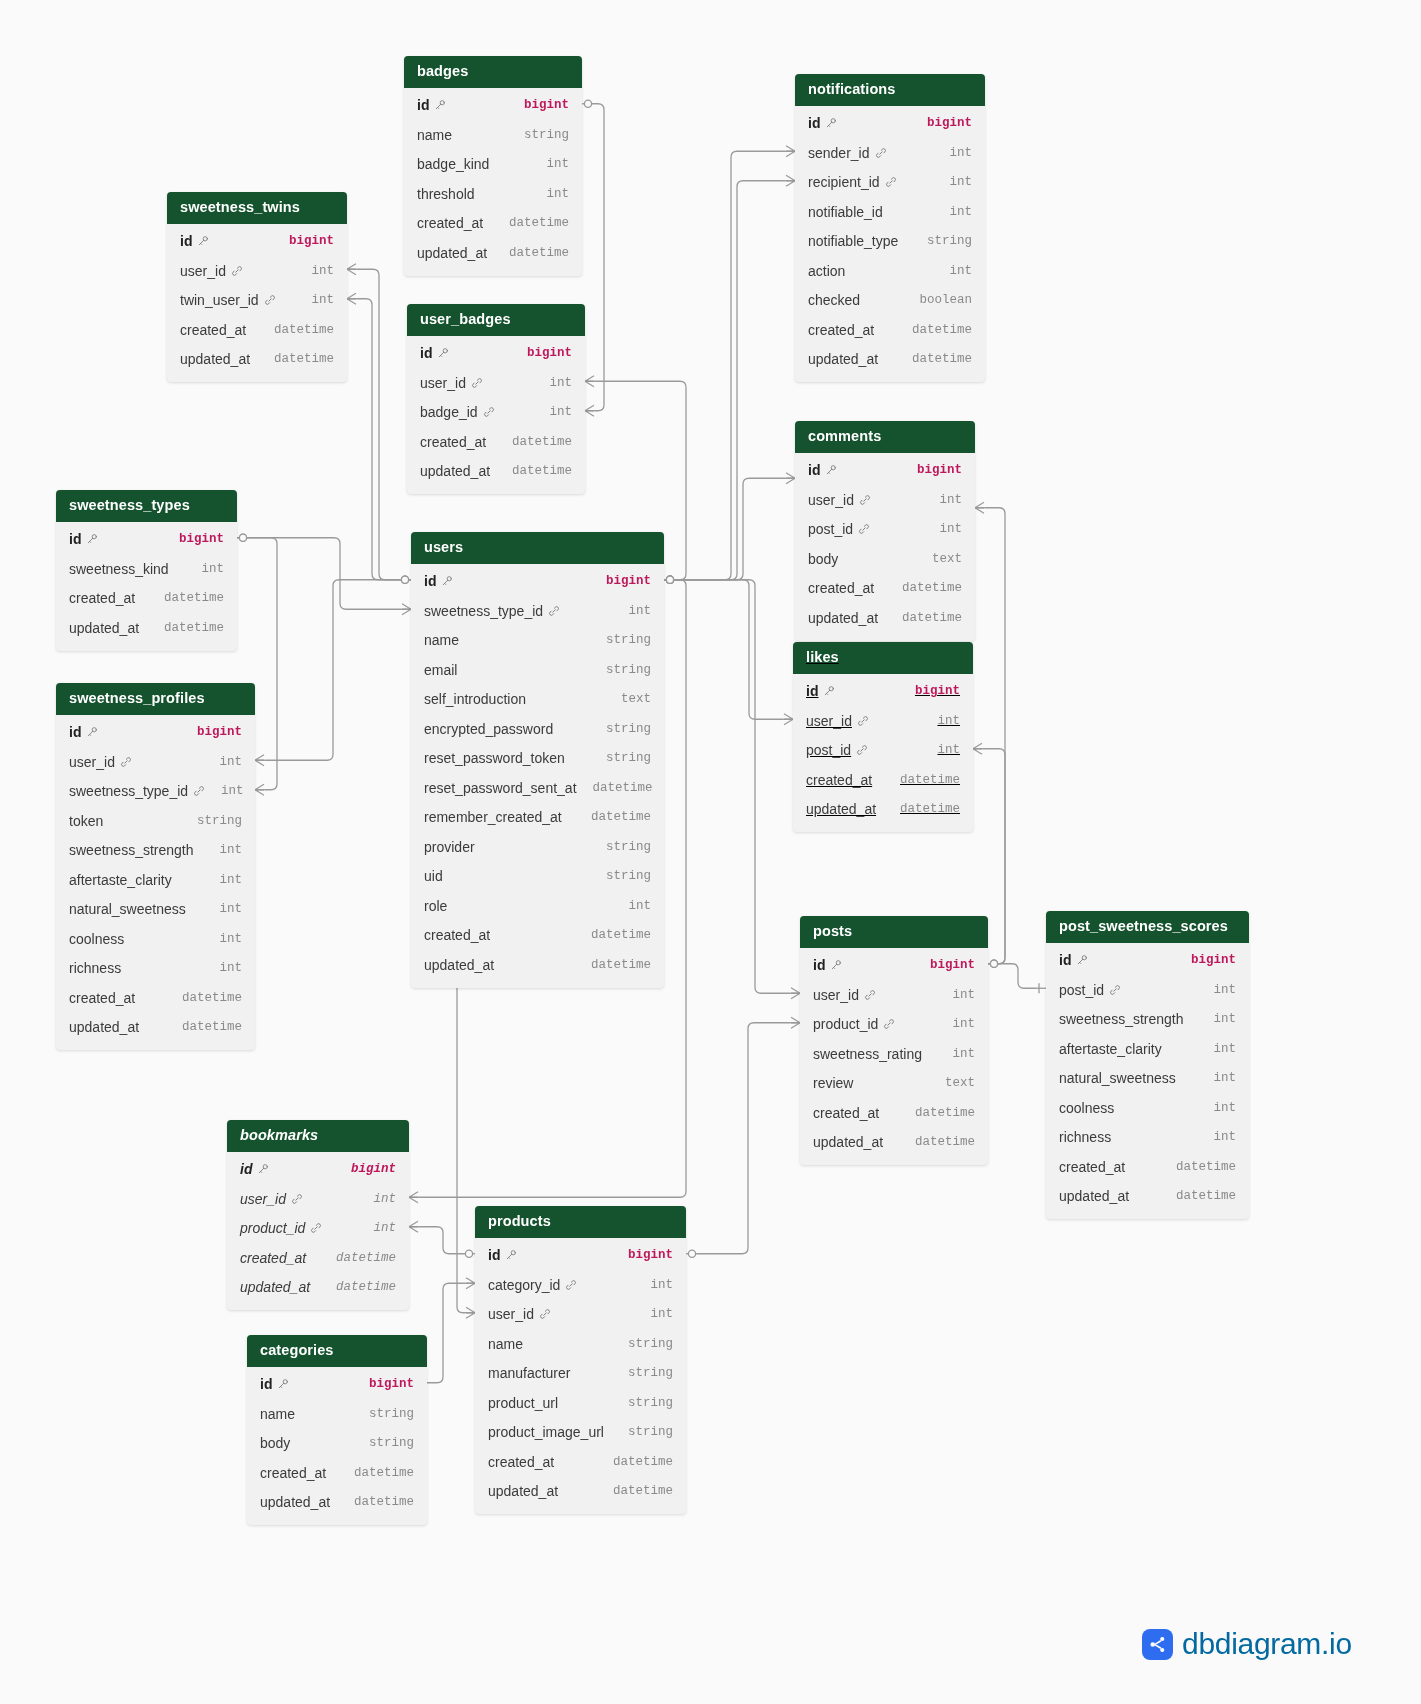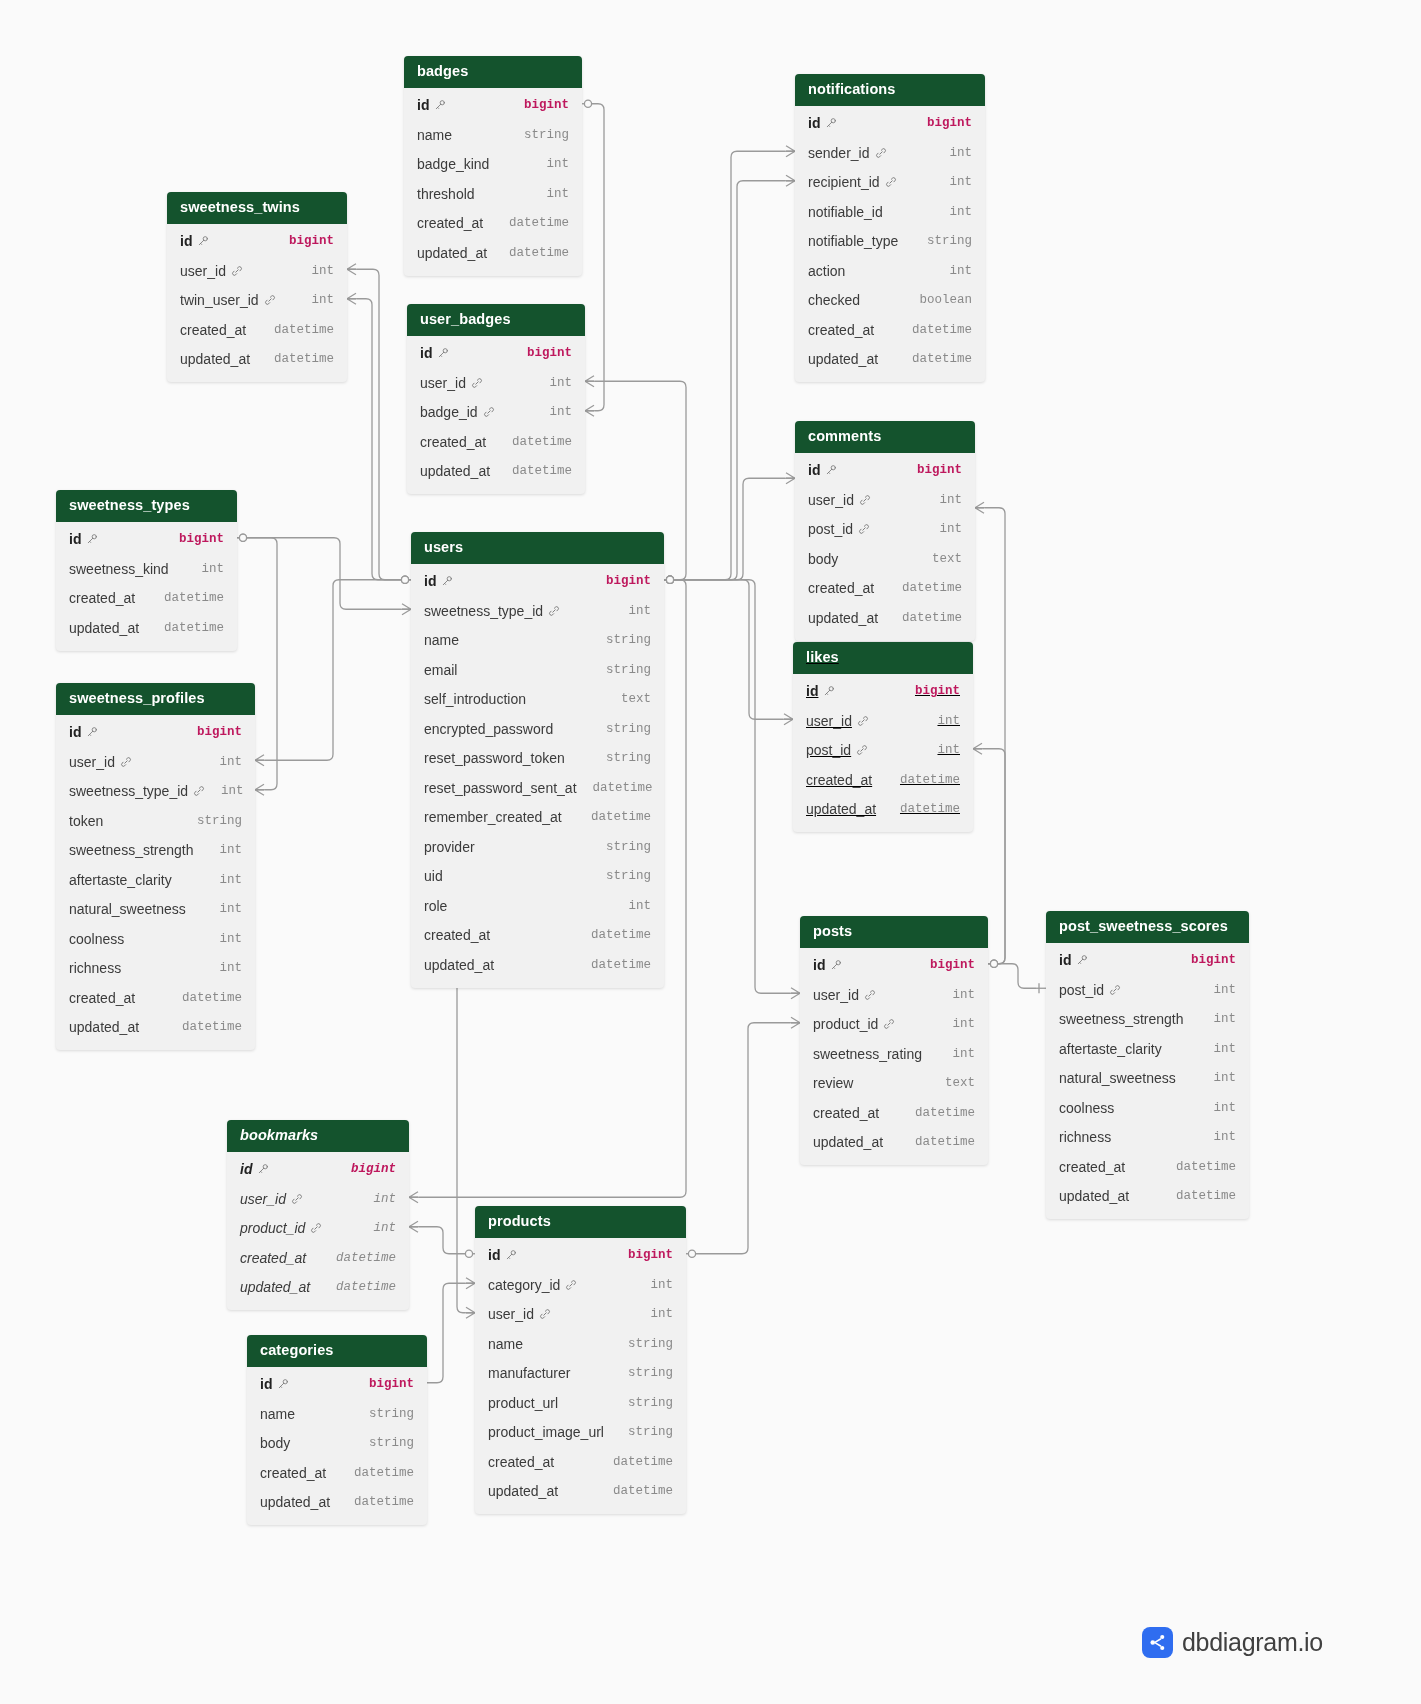--- a/index.html
+++ b/index.html
@@ -74,22 +74,22 @@
     gap: 9px;
     z-index: 9;
   }
   .logo-mark {
     width: 31px; height: 31px;
     border-radius: 8px;
     background: #2f6df0;
     display: flex; align-items: center; justify-content: center;
   }
   .logo-text {
-    font-size: 25px;
-    color: #404040;
+    font-size: 30px;
+    color: #0369a1;
     letter-spacing: -0.3px;
     text-align: center;
   }
 </style>
 </head>
 <body>
 
 <div id="canvas">
   <svg id="edges" viewBox="0 0 1421 1704" xmlns="http://www.w3.org/2000/svg">
       <path d="M592 103.75 L598 103.75 Q604 103.75 604 109.75 L604 404.75 Q604 410.75 598 410.75 L595 410.75" fill="none" stroke="#9a9a9a" stroke-width="1.3" stroke-linejoin="round"></path>

